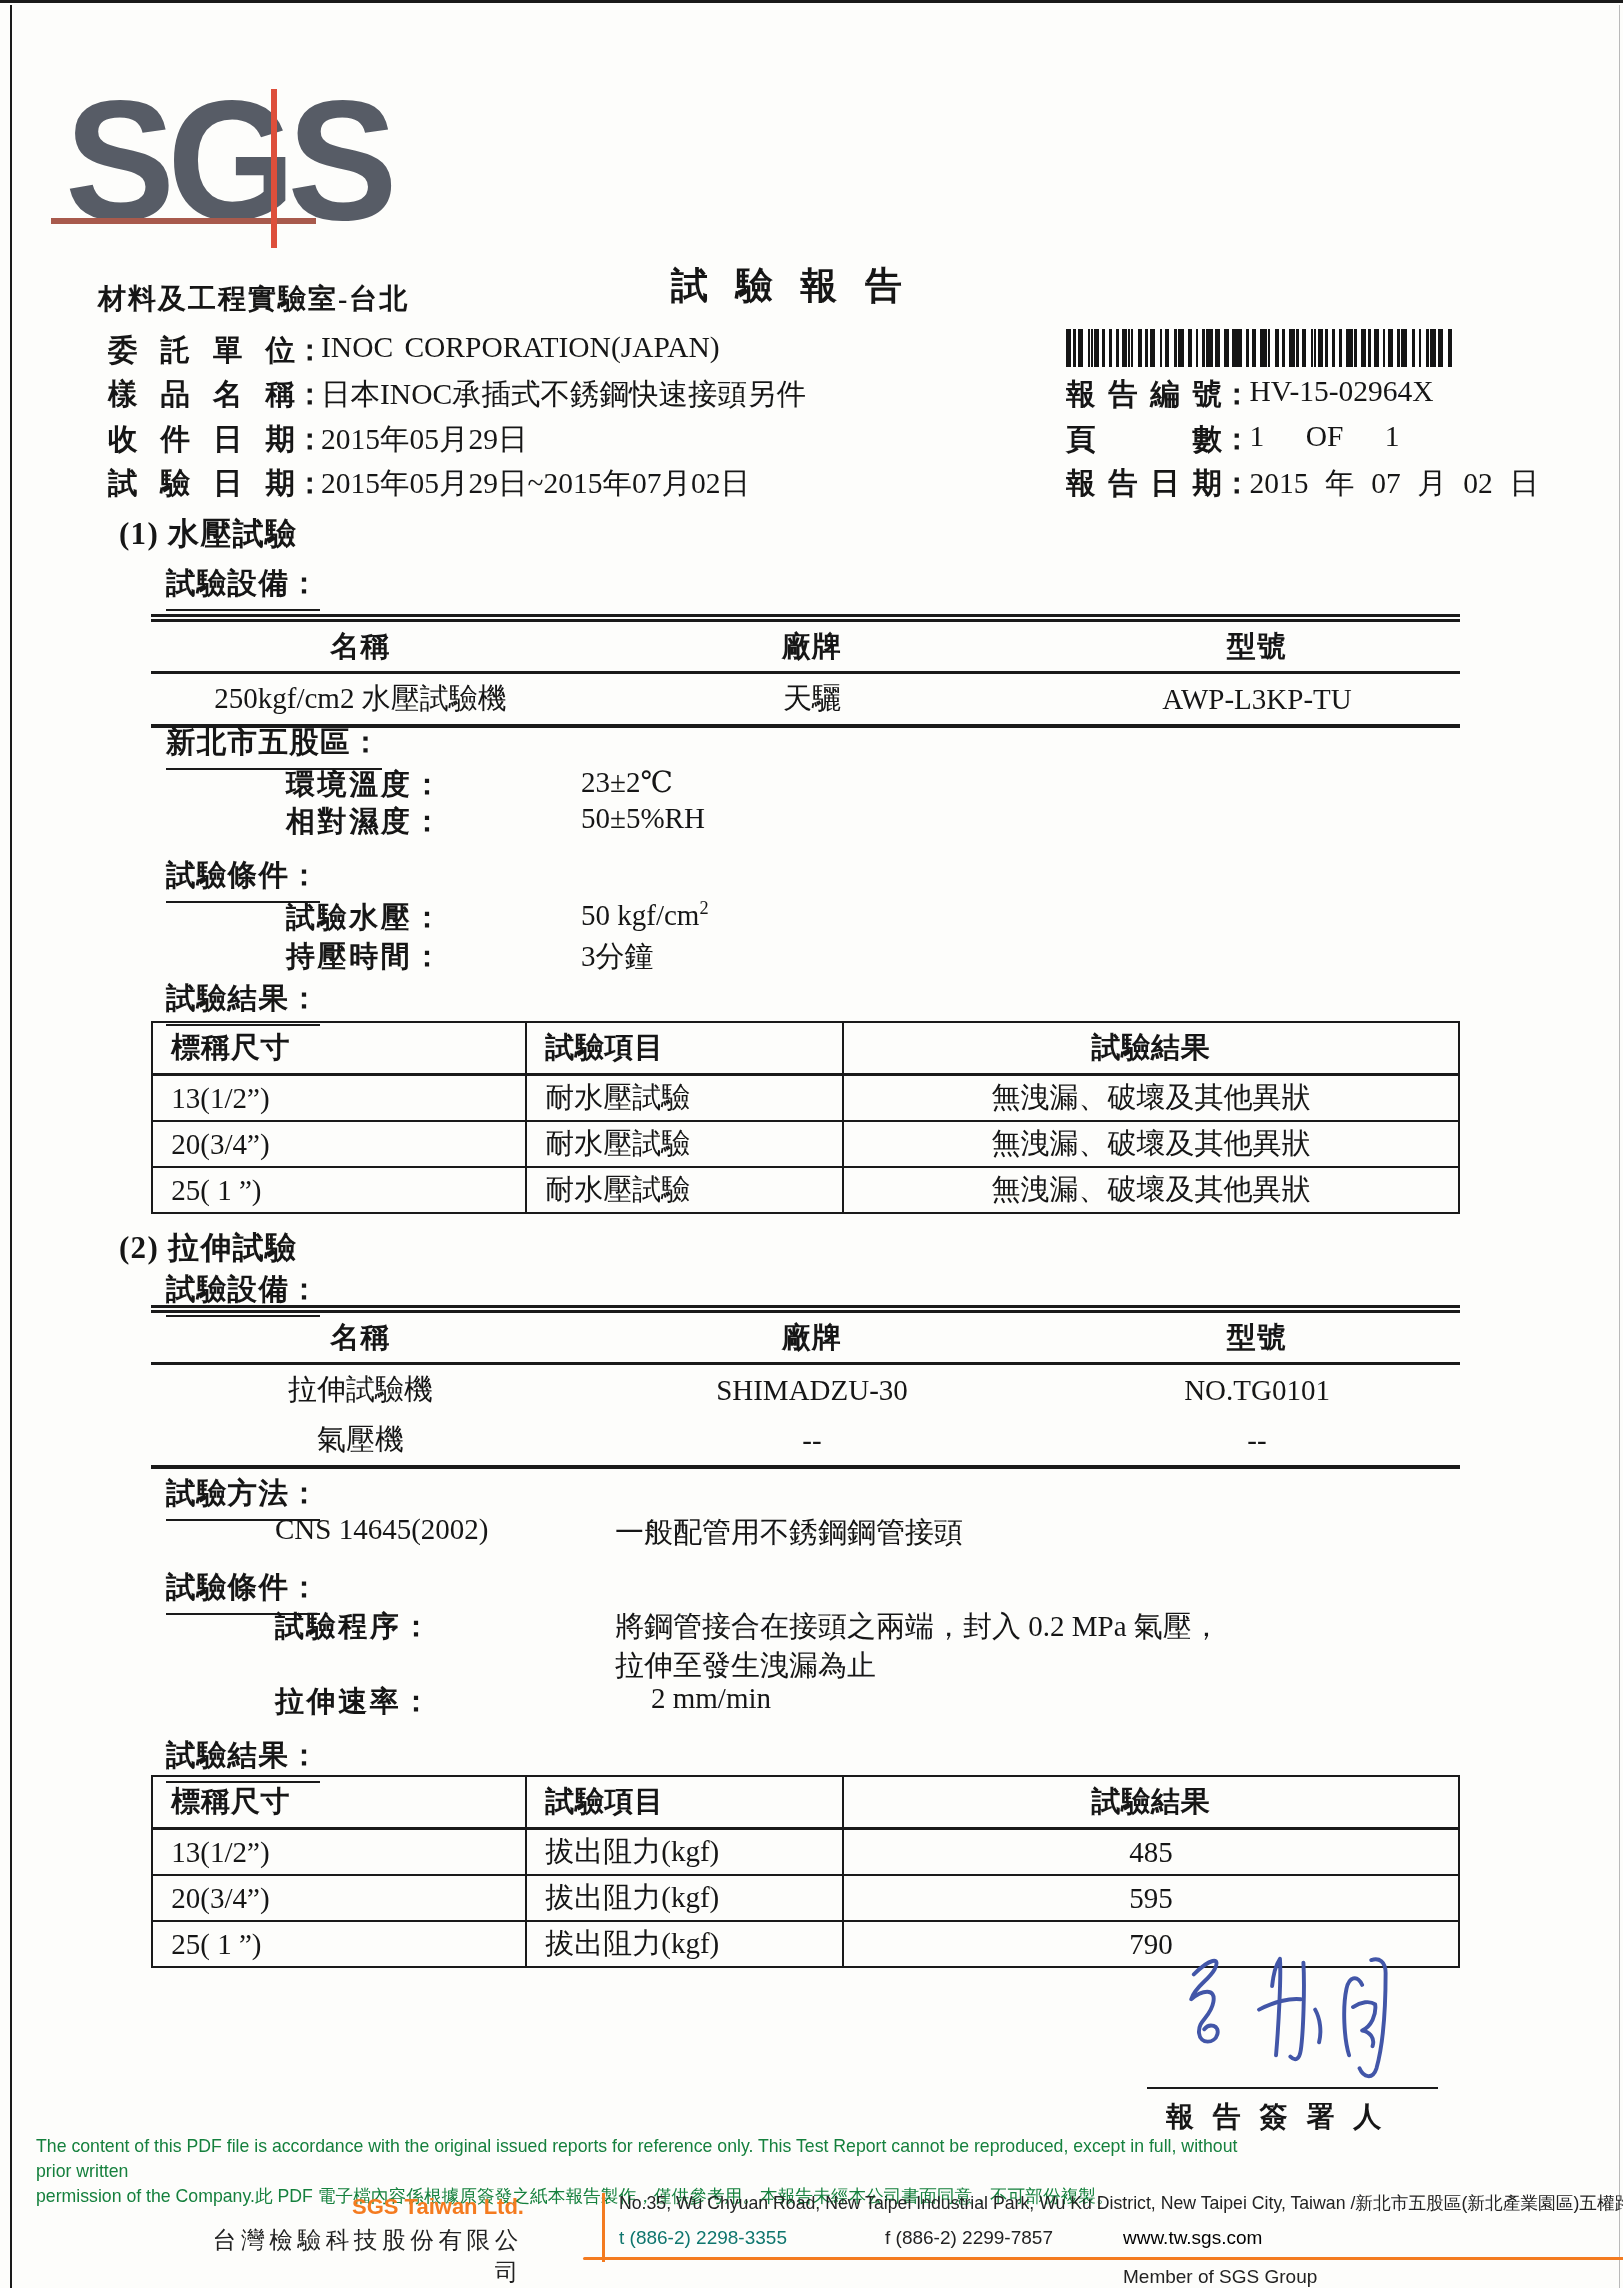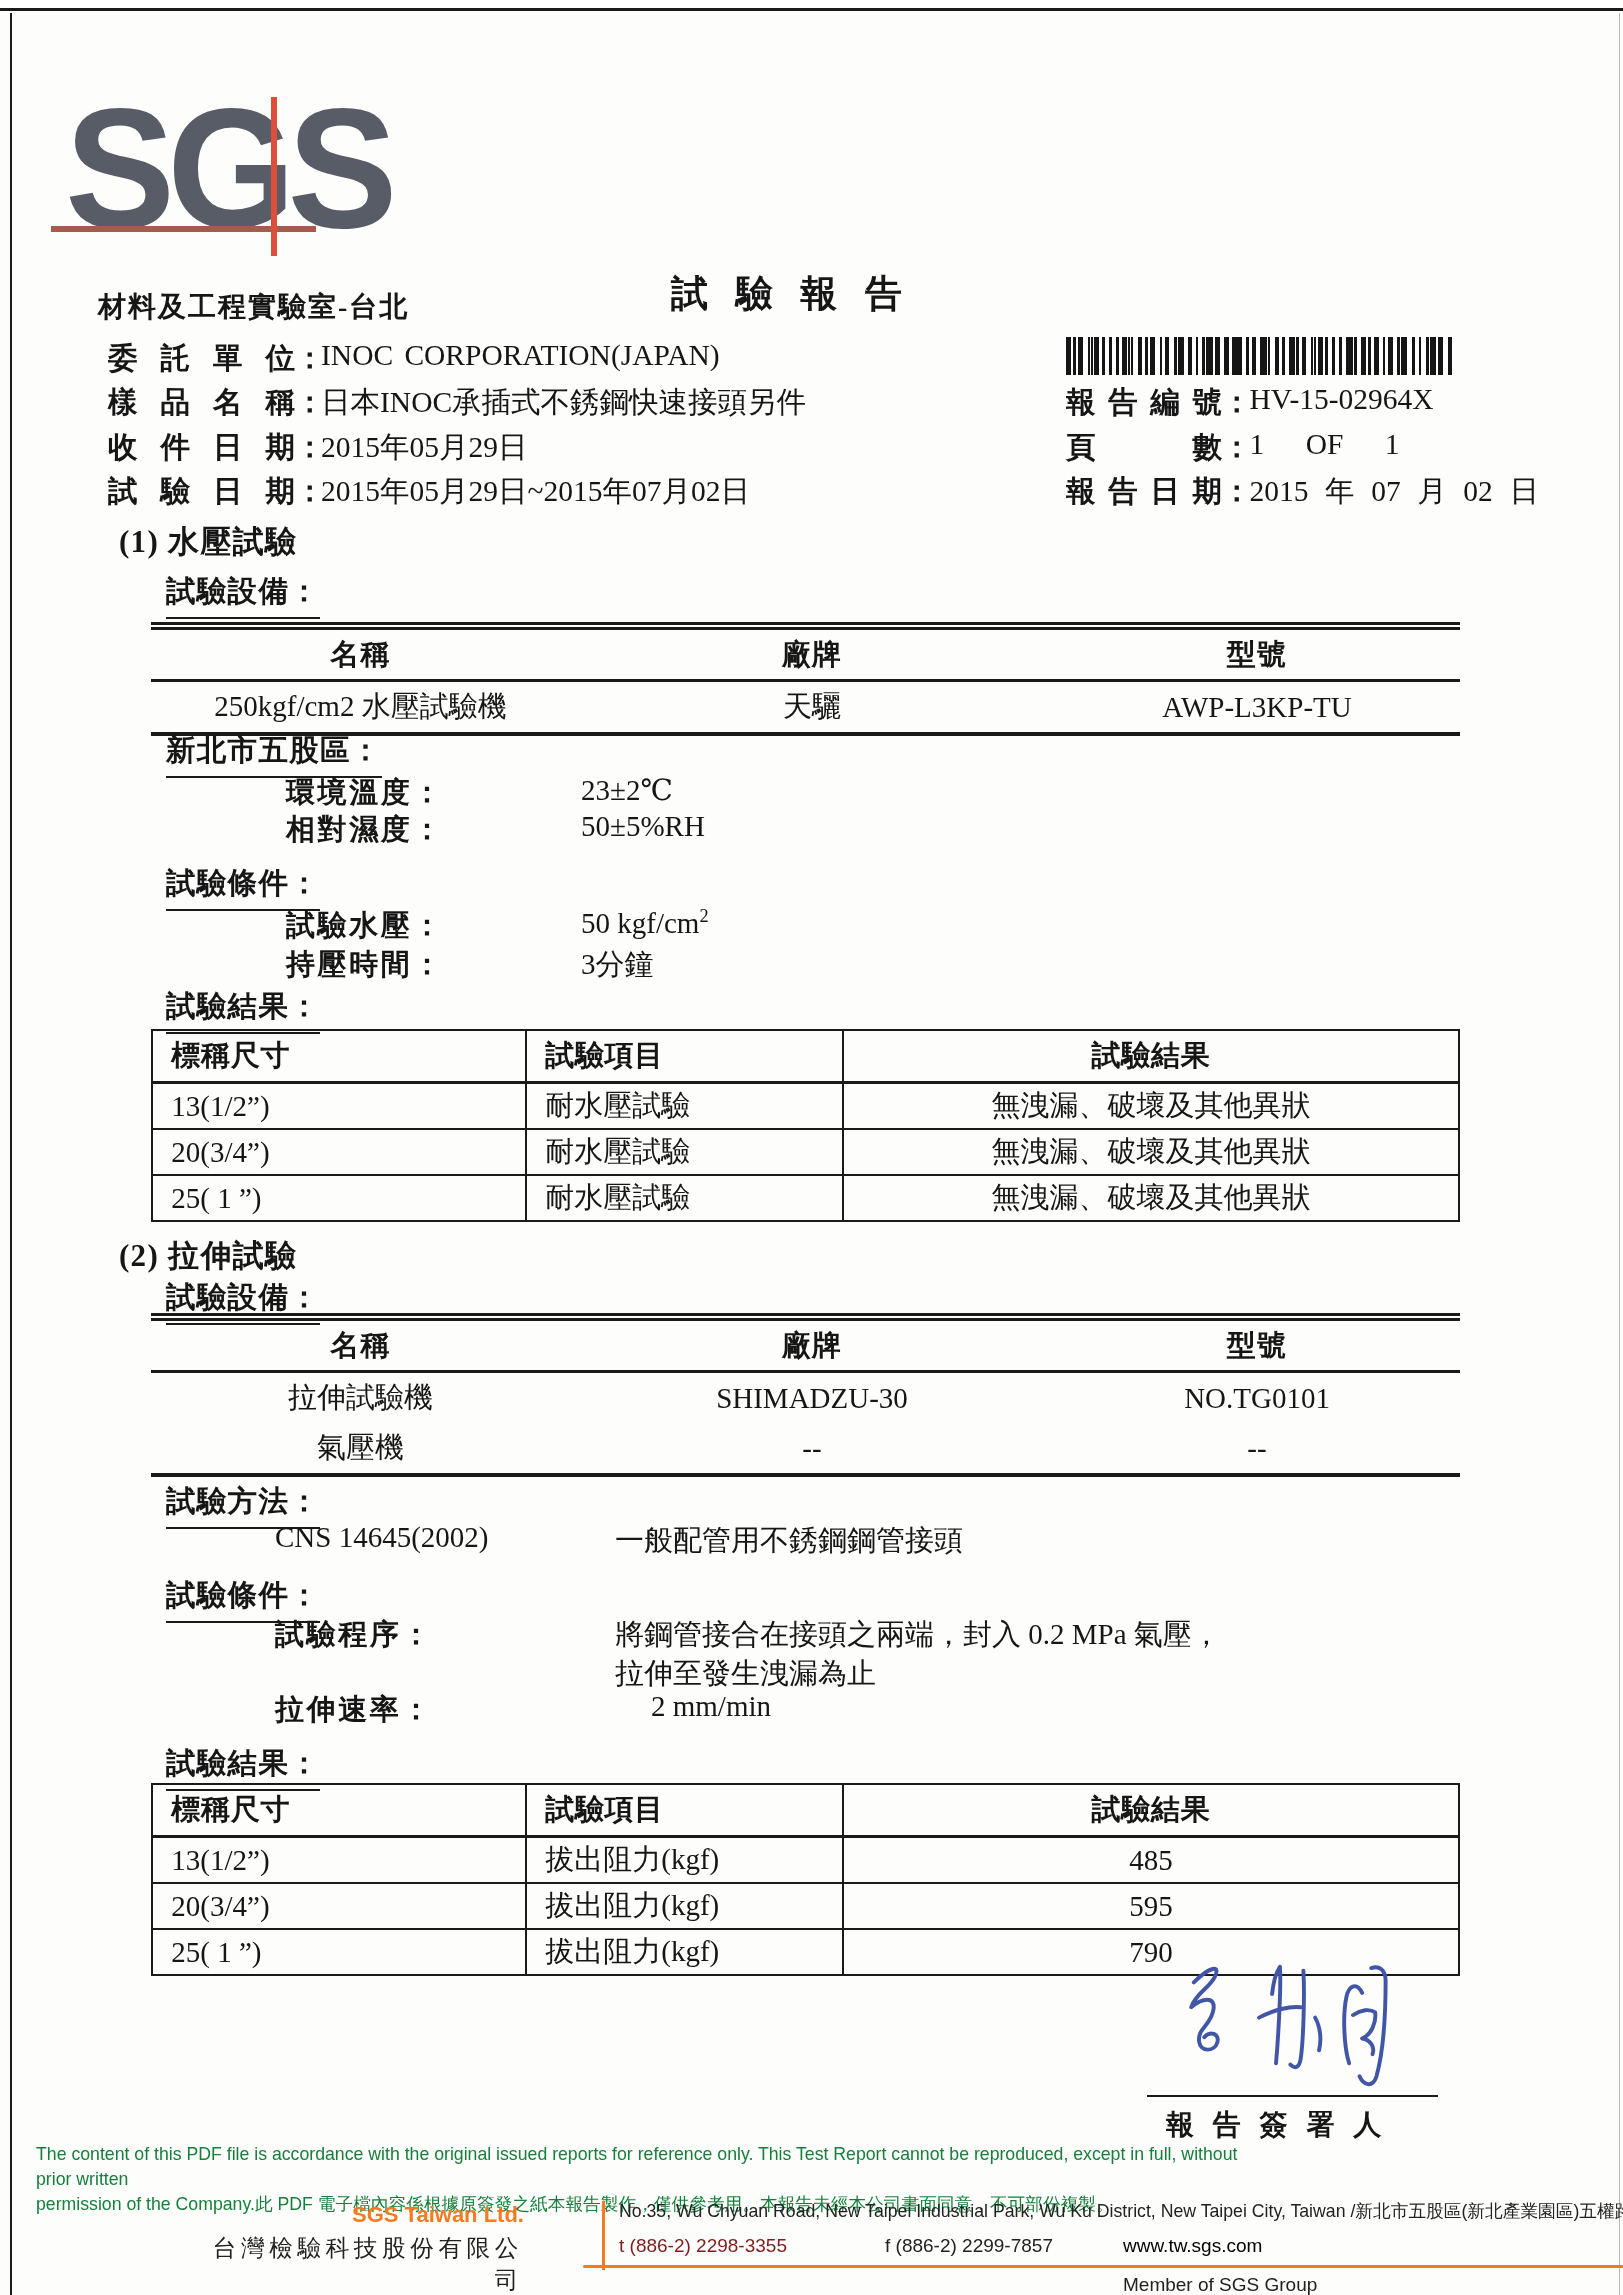--- a/index.html
+++ b/index.html
@@ -1,18 +1,18 @@
 <!DOCTYPE html>
 <html style="font-size:10.5px"><head>
 <meta charset="utf-8">
 <style>
   html,body{margin:0;padding:0;}
   body{width:1623px;height:2295px;background:#ffffff;position:relative;
        font-family:"Liberation Serif","DejaVu Serif",serif;color:#161616;}
-  .page{position:absolute;left:0;top:8px;width:1623px;height:2288px;background:#fdfdfb;overflow:hidden;}
+  .page{position:absolute;left:0;top:0;width:1623px;height:2288px;background:#fdfdfb;overflow:hidden;}
   .abs{position:absolute;}
 
   
   .frame-top{left:0;top:8;width:1623px;height:3.3px;background:#1a1a1a;}
   .frame-left{left:9.8px;top:5.2px;width:2.6px;height:2290px;background:#1a1a1a;}
   .frame-right{left:1619px;top:5.2px;width:1.3px;height:2290px;background:#b9b9b9;}
 
   
   .logo-text{left:65px;top:92px;font-family:"Liberation Sans","DejaVu Sans",sans-serif;
              font-weight:900;font-size:165px;line-height:131px;color:#575c66;letter-spacing:-7.9px;
@@ -74,21 +74,21 @@
   .disclaimer{left:36px;top:2134px;width:1231px;font-family:"Liberation Sans","DejaVu Sans",sans-serif;
               font-size:17.7px;line-height:25px;color:#15803d;}
 
   
   .f-en{left:216px;top:2194px;width:308px;text-align:right;font-family:"Liberation Sans","DejaVu Sans",sans-serif;
         font-size:22px;font-weight:bold;color:#f47b20;}
   .f-zh{left:196px;top:2224px;width:327px;text-align:right;font-size:23.6px;letter-spacing:4.6px;color:#222;}
   .f-vline{left:602px;top:2193px;width:2.6px;height:69px;background:#f47b20;}
   .f-addr{left:619px;top:2191px;width:1001px;font-family:"Liberation Sans","DejaVu Sans",sans-serif;
           font-size:17.7px;color:#222;white-space:nowrap;}
-  .f-tel{left:619px;top:2227px;font-family:"Liberation Sans","DejaVu Sans",sans-serif;font-size:19px;color:#7f1d1d;}
+  .f-tel{left:619px;top:2227px;font-family:"Liberation Sans","DejaVu Sans",sans-serif;font-size:19px;color:#0f766e;}
   .f-fax{left:885px;top:2227px;font-family:"Liberation Sans","DejaVu Sans",sans-serif;font-size:19px;color:#222;}
   .f-web{left:1123px;top:2227px;font-family:"Liberation Sans","DejaVu Sans",sans-serif;font-size:19px;color:#000000;}
   .f-hline{left:583px;top:2257px;width:1041px;height:3.3px;background:#f47b20;border-radius:2px;}
   .f-member{left:1123px;top:2266px;font-family:"Liberation Sans","DejaVu Sans",sans-serif;font-size:19px;color:#222;}
 </style>
 </head>
 <body>
 
 <div class="page">
 

